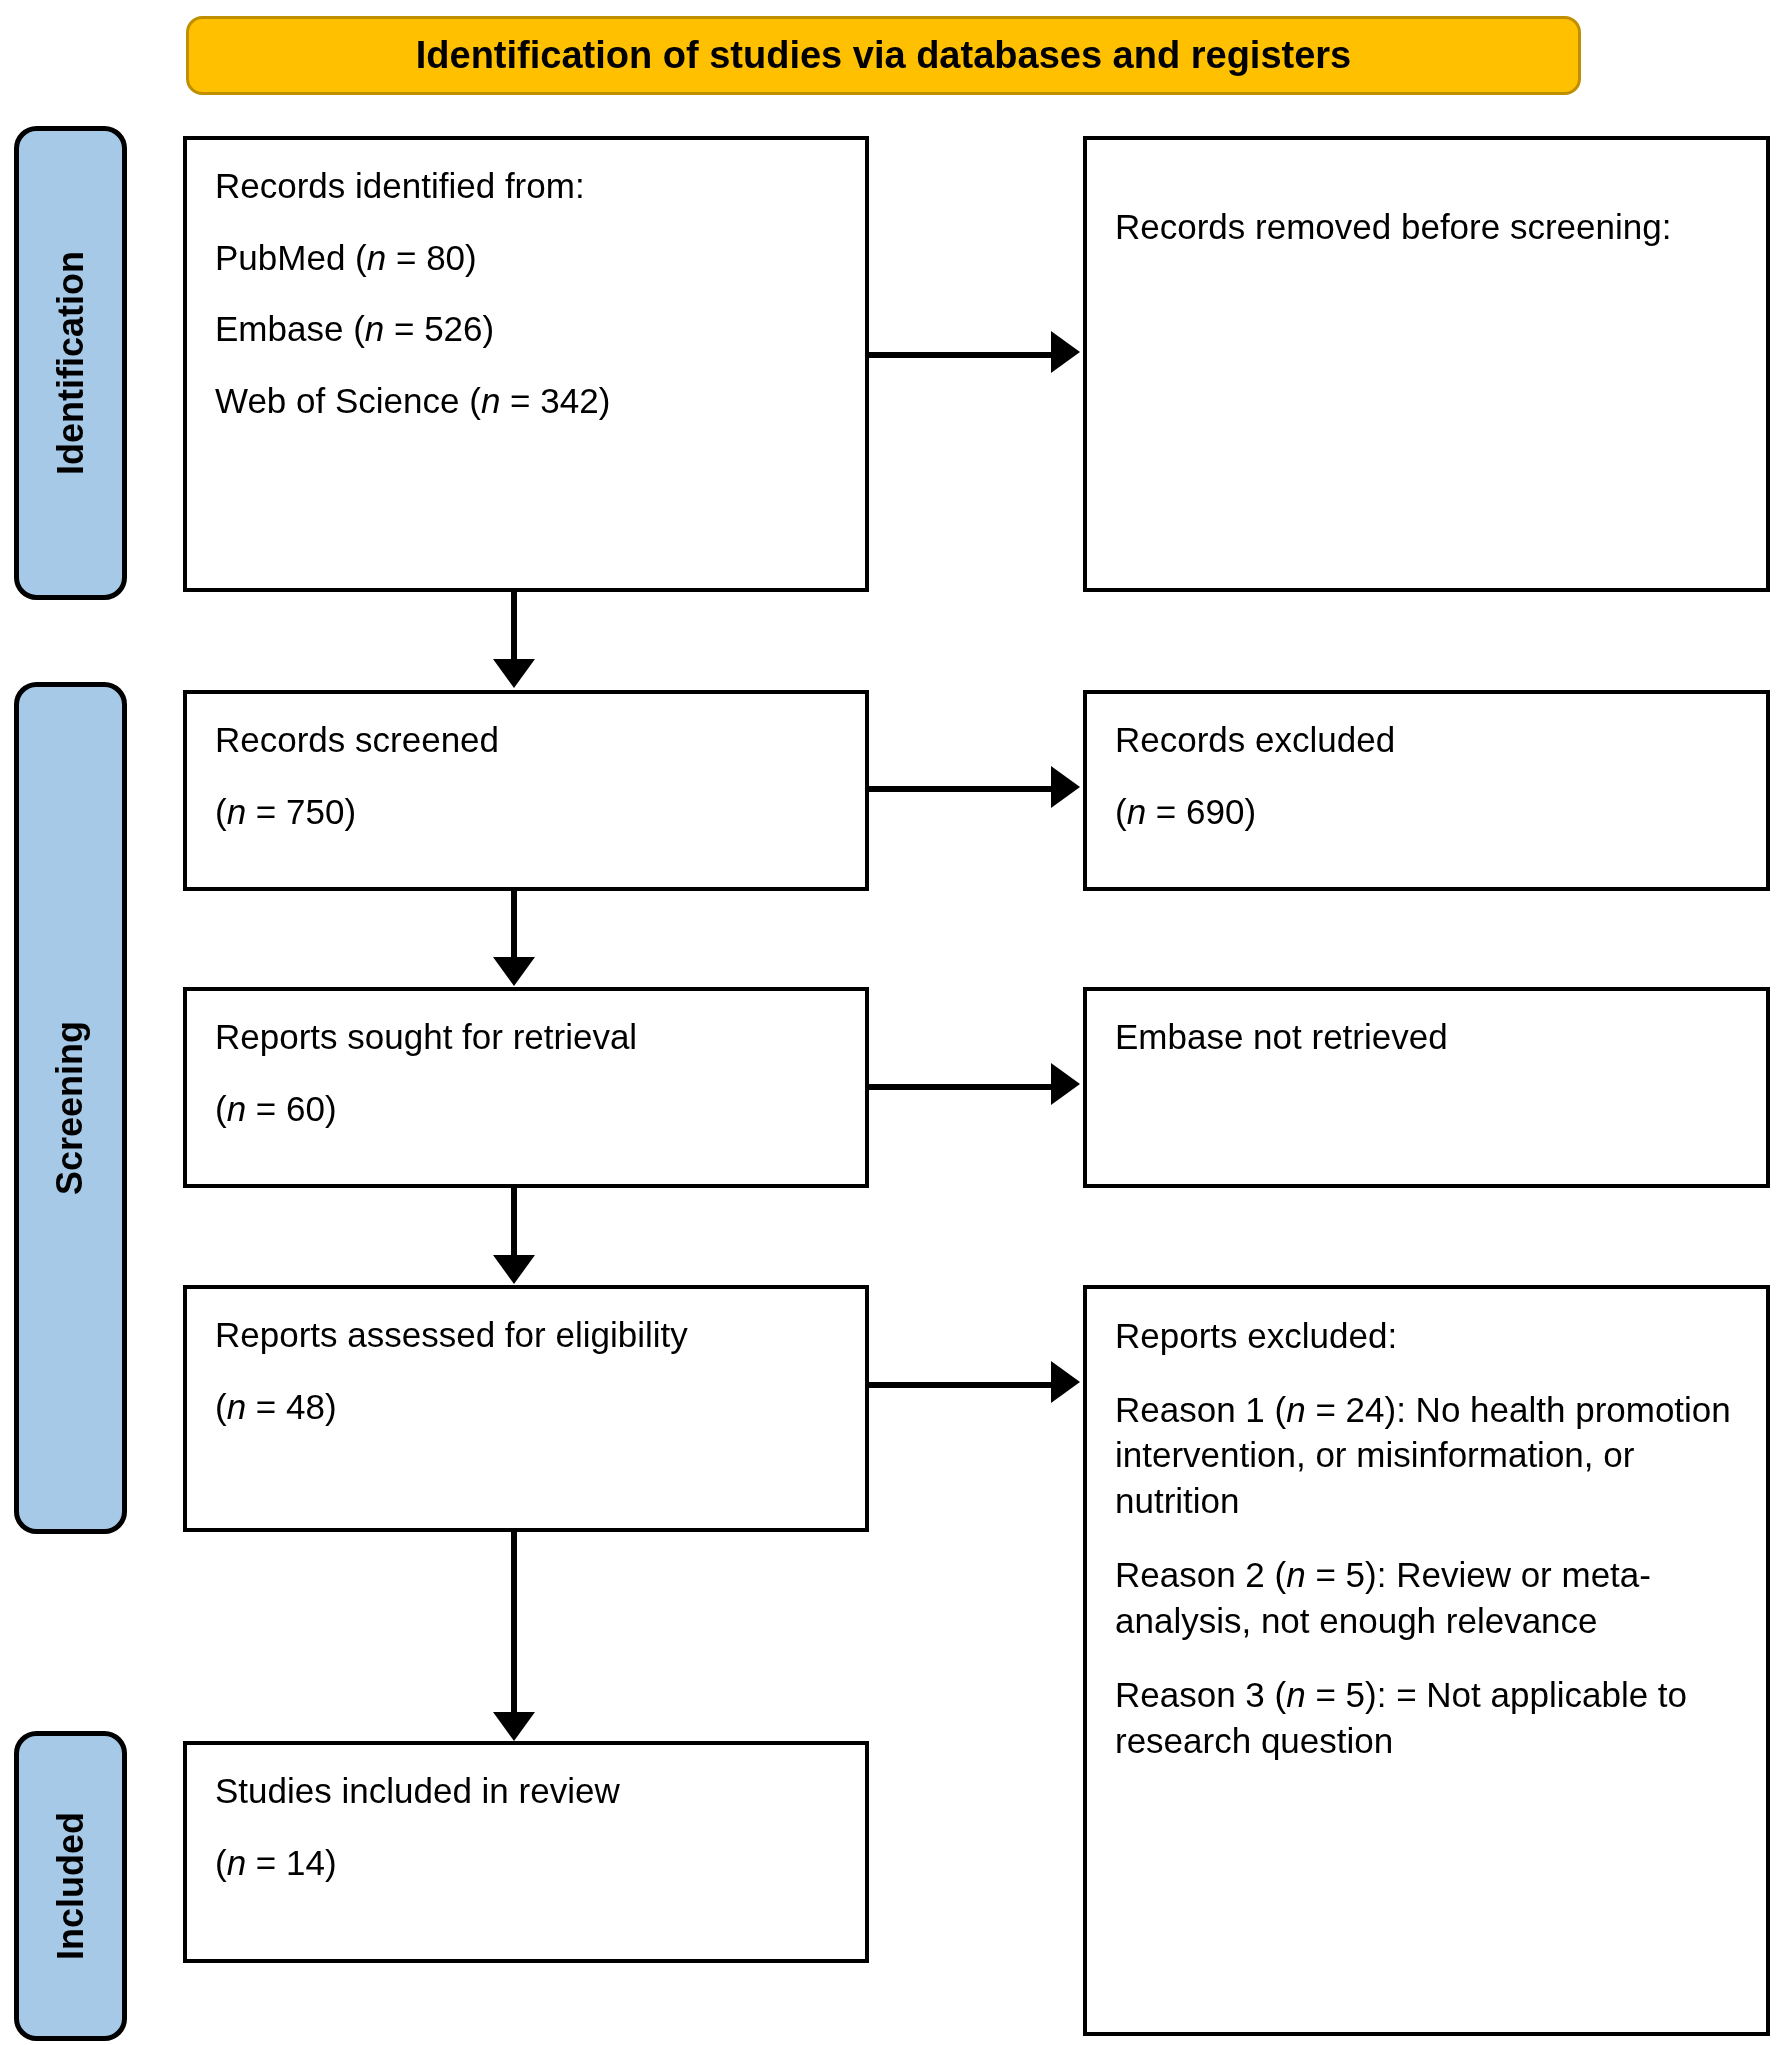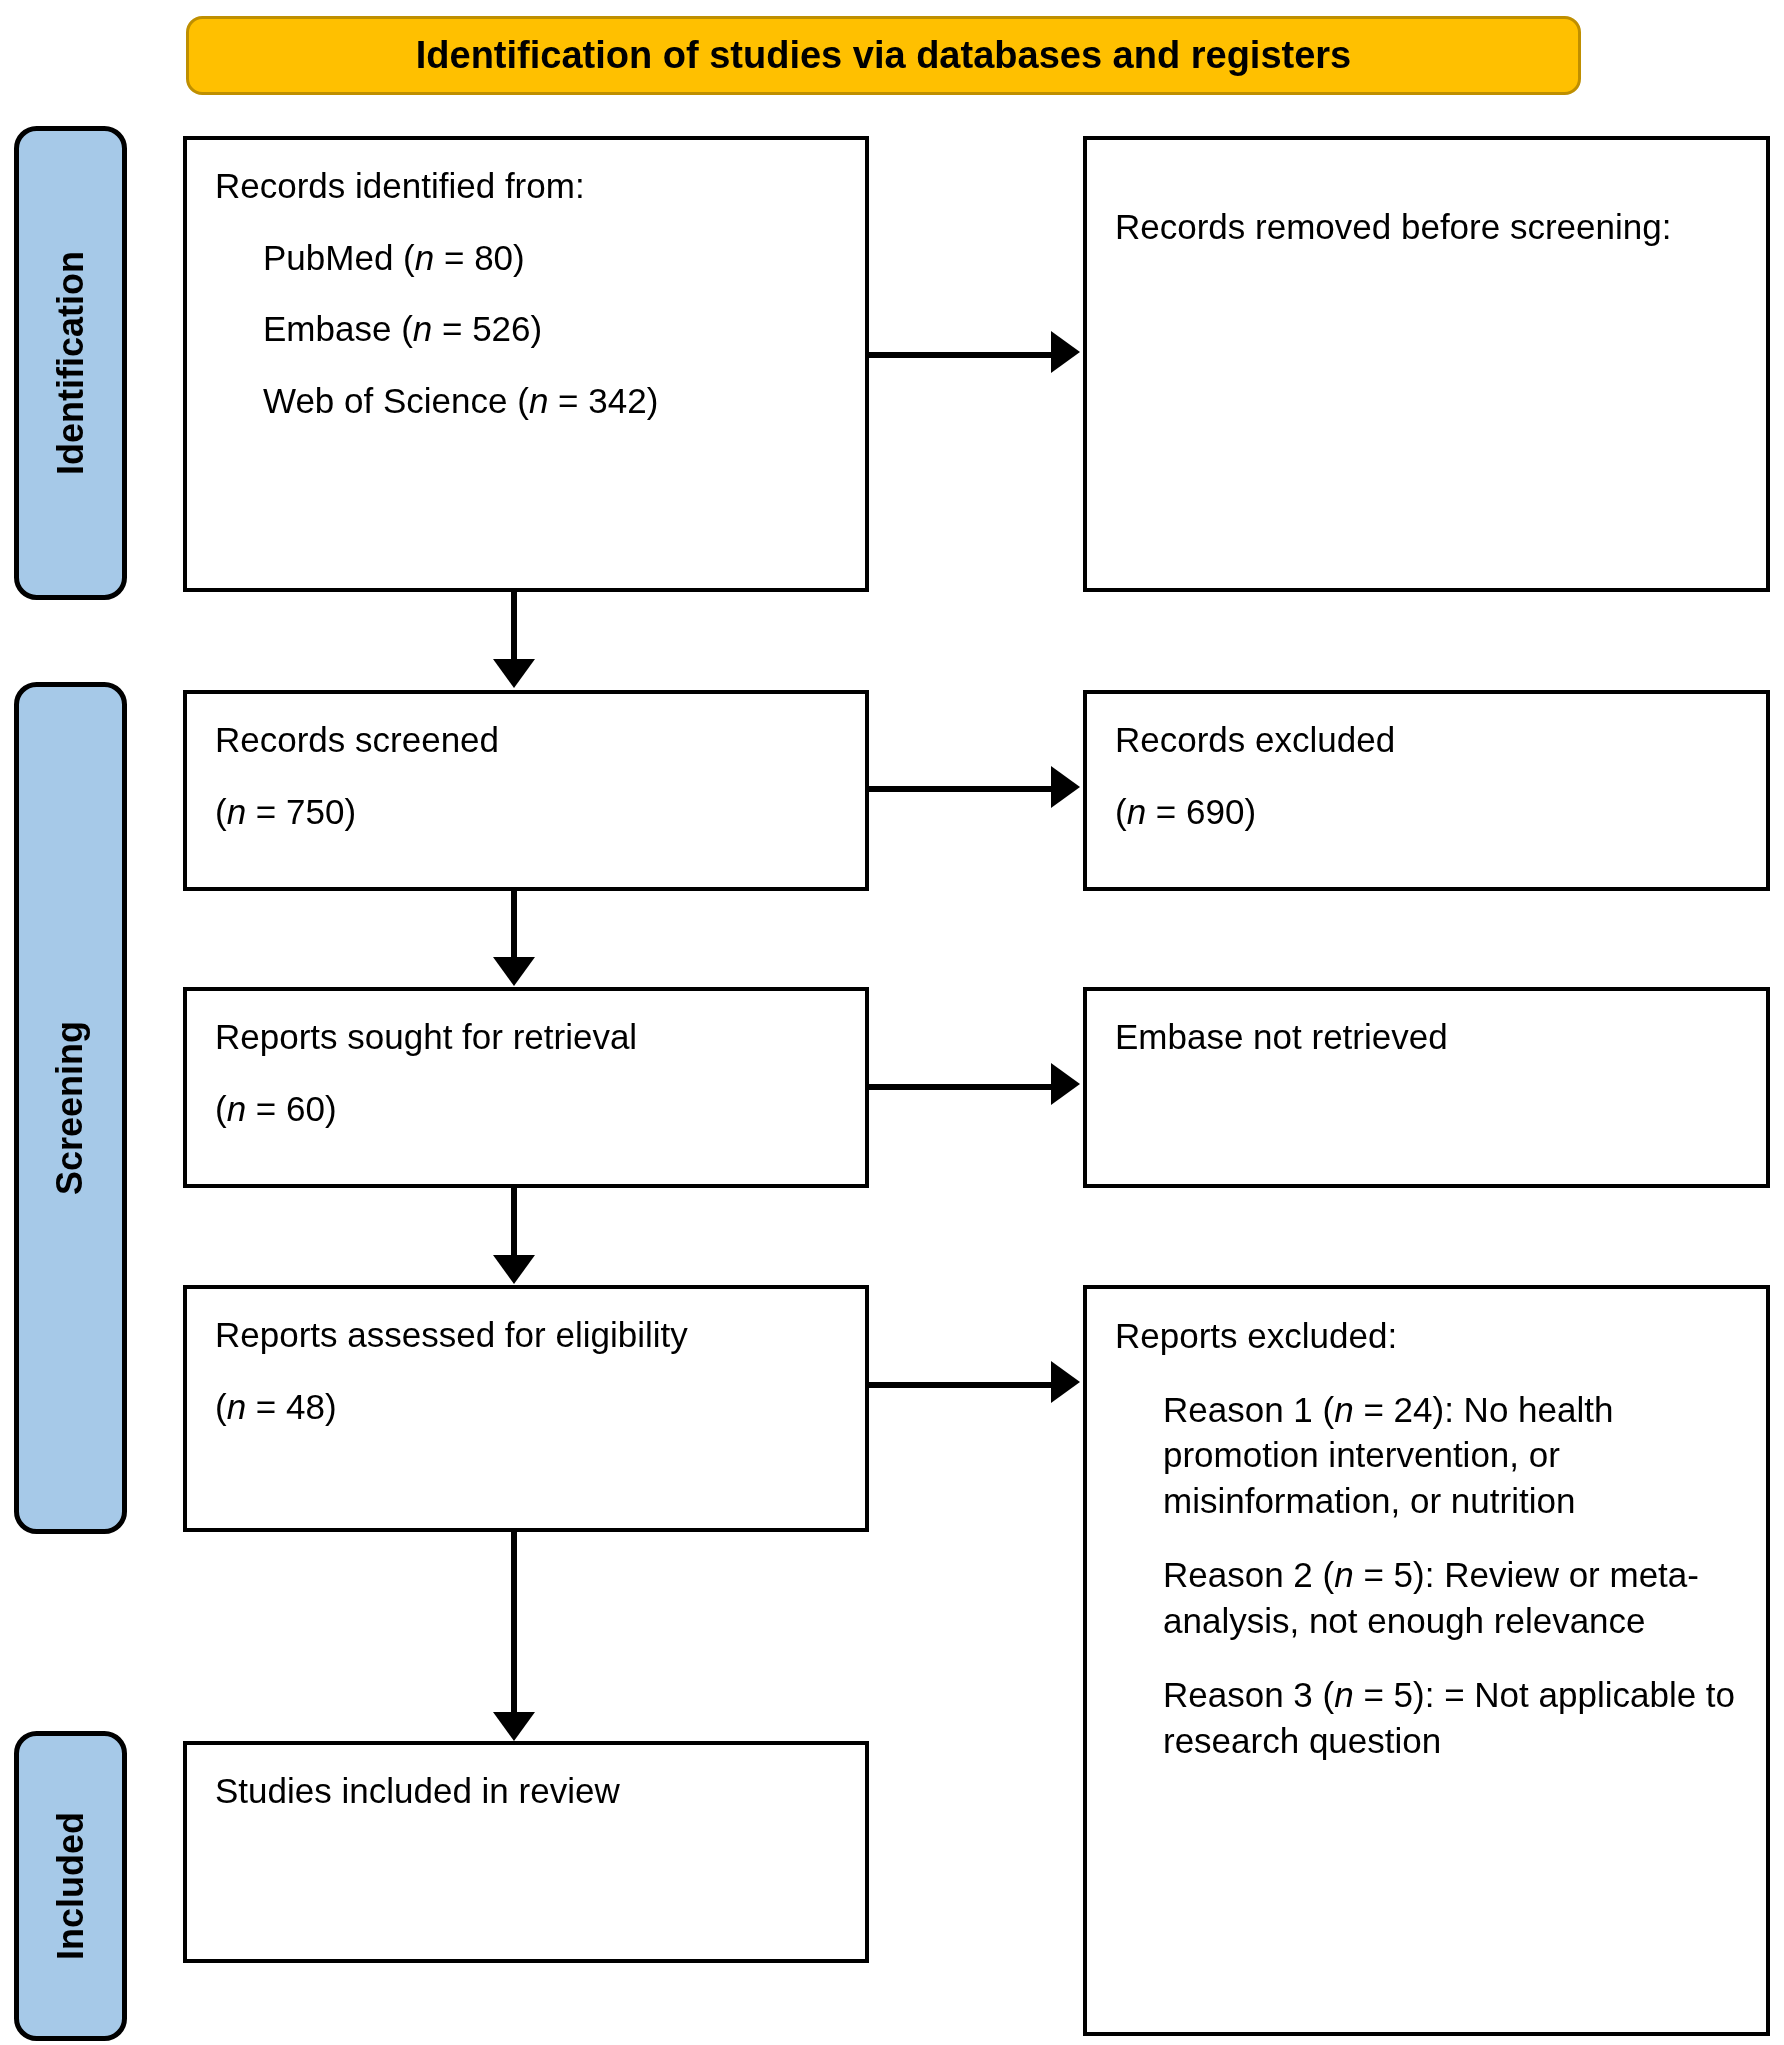--- a/index.html
+++ b/index.html
@@ -71,21 +71,21 @@
     box-sizing: border-box;
     padding: 25px 21.4px 19px 28px;
   }
   .fline {
     font-size: 35px;
     line-height: 1.22;
     color: #000000;
     margin: 0 0 29px 0;
   }
   .fline:last-child { margin-bottom: 0; }
-  .fline.indent { margin-left: 48px; }
+  .fline.indent { }
   .fline.wrap { line-height: 1.30; }
   .ital { font-style: italic; }
 
   
   .vline {
     position: absolute;
     width: 5.7px;
     background: #000000;
   }
   .vhead {
@@ -190,16 +190,17 @@
   </div>
 
   <div class="hline" style="left:869px; top:1382px; width:182px;"></div>
   <div class="hhead" style="left:1051px; top:1361px;"></div>
 
   <div class="vline" style="left:511px; top:1532px; height:181px;"></div>
   <div class="vhead" style="left:493px; top:1712px;"></div>
 
   <div class="fbox" style="left:183px; top:1741px; width:686px; height:222px;">
     <p class="fline"> Studies included in review</p>
+    <p class="fline">(<span class="ital">n</span> = <span>14</span>)</p>
   </div>
 
 </div>
 
 
 </body></html>

